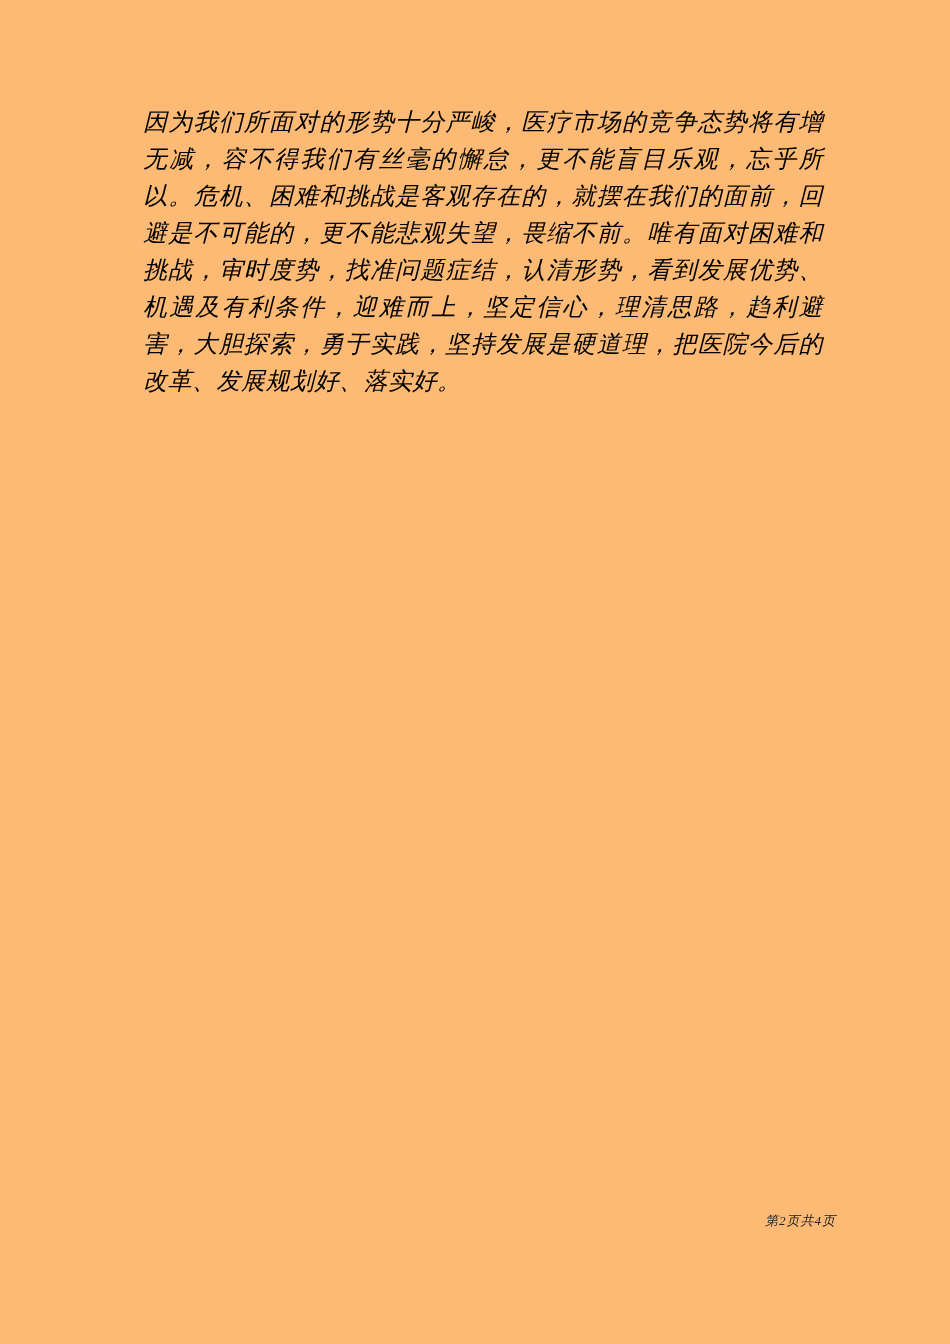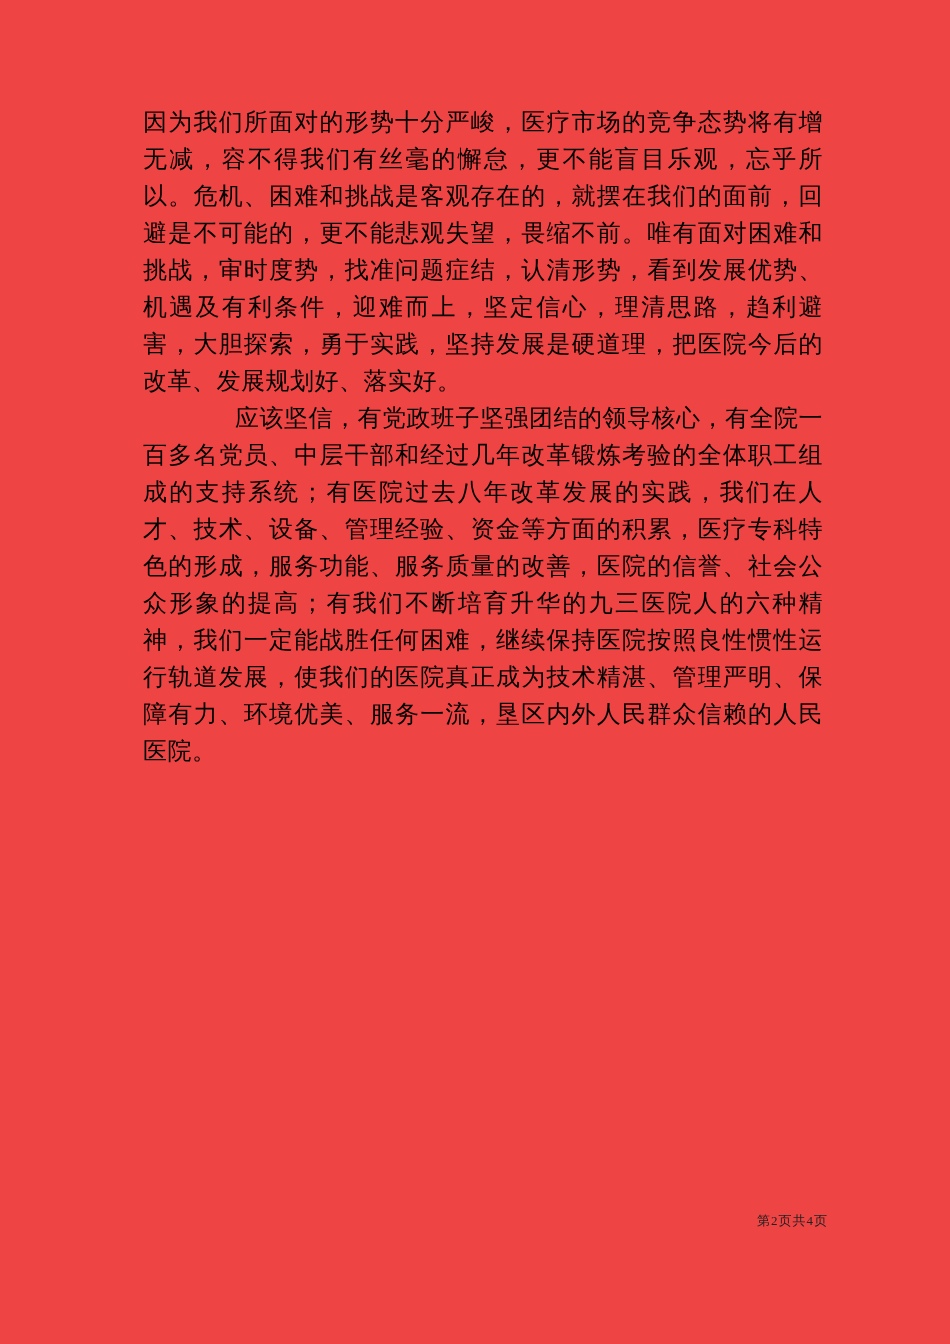--- a/index.html
+++ b/index.html
@@ -11,21 +11,22 @@
   body {
     width: 950px;
     height: 1344px;
     position: relative;
     font-family: "Liberation Serif", "DejaVu Serif", serif;
     overflow: hidden;
   }
   .page {
     position: absolute;
     inset: 0;
-    background: #ef4444;
+    background: #fdba74;
+    font-style: italic;
   }
   .content {
     position: absolute;
     left: 143px;
     top: 104px;
     width: 680px;
     color: #000000;
     font-size: 24px;
     line-height: 37px;
     text-align: justify;
@@ -34,32 +35,31 @@
   }
   p.para {
     margin: 0;
     padding: 0;
   }
   p.para.indented {
     text-indent: 92px;
   }
   .footer {
     position: absolute;
-    right: 122px;
+    right: 114px;
     bottom: 114px;
     font-size: 13px;
     color: #222222;
     font-family: "Liberation Serif", "DejaVu Serif", serif;
     letter-spacing: 1px;
   }
 </style>
 </head>
 <body>
 
 <div class="page">
   <div class="content">
     <p class="para">因为我们所面对的形势十分严峻，医疗市场的竞争态势将有增无减，容不得我们有丝毫的懈怠，更不能盲目乐观，忘乎所以。危机、困难和挑战是客观存在的，就摆在我们的面前，回避是不可能的，更不能悲观失望，畏缩不前。唯有面对困难和挑战，审时度势，找准问题症结，认清形势，看到发展优势、机遇及有利条件，迎难而上，坚定信心，理清思路，趋利避害，大胆探索，勇于实践，坚持发展是硬道理，把医院今后的改革、发展规划好、落实好。</p>
-    <p class="para indented">应该坚信，有党政班子坚强团结的领导核心，有全院一百多名党员、中层干部和经过几年改革锻炼考验的全体职工组成的支持系统；有医院过去八年改革发展的实践，我们在人才、技术、设备、管理经验、资金等方面的积累，医疗专科特色的形成，服务功能、服务质量的改善，医院的信誉、社会公众形象的提高；有我们不断培育升华的九三医院人的六种精神，我们一定能战胜任何困难，继续保持医院按照良性惯性运行轨道发展，使我们的医院真正成为技术精湛、管理严明、保障有力、环境优美、服务一流，垦区内外人民群众信赖的人民医院。</p>
   </div>
   <div class="footer">
     <span>第2页共4页</span>
   </div>
 </div>
 
 </body></html>

